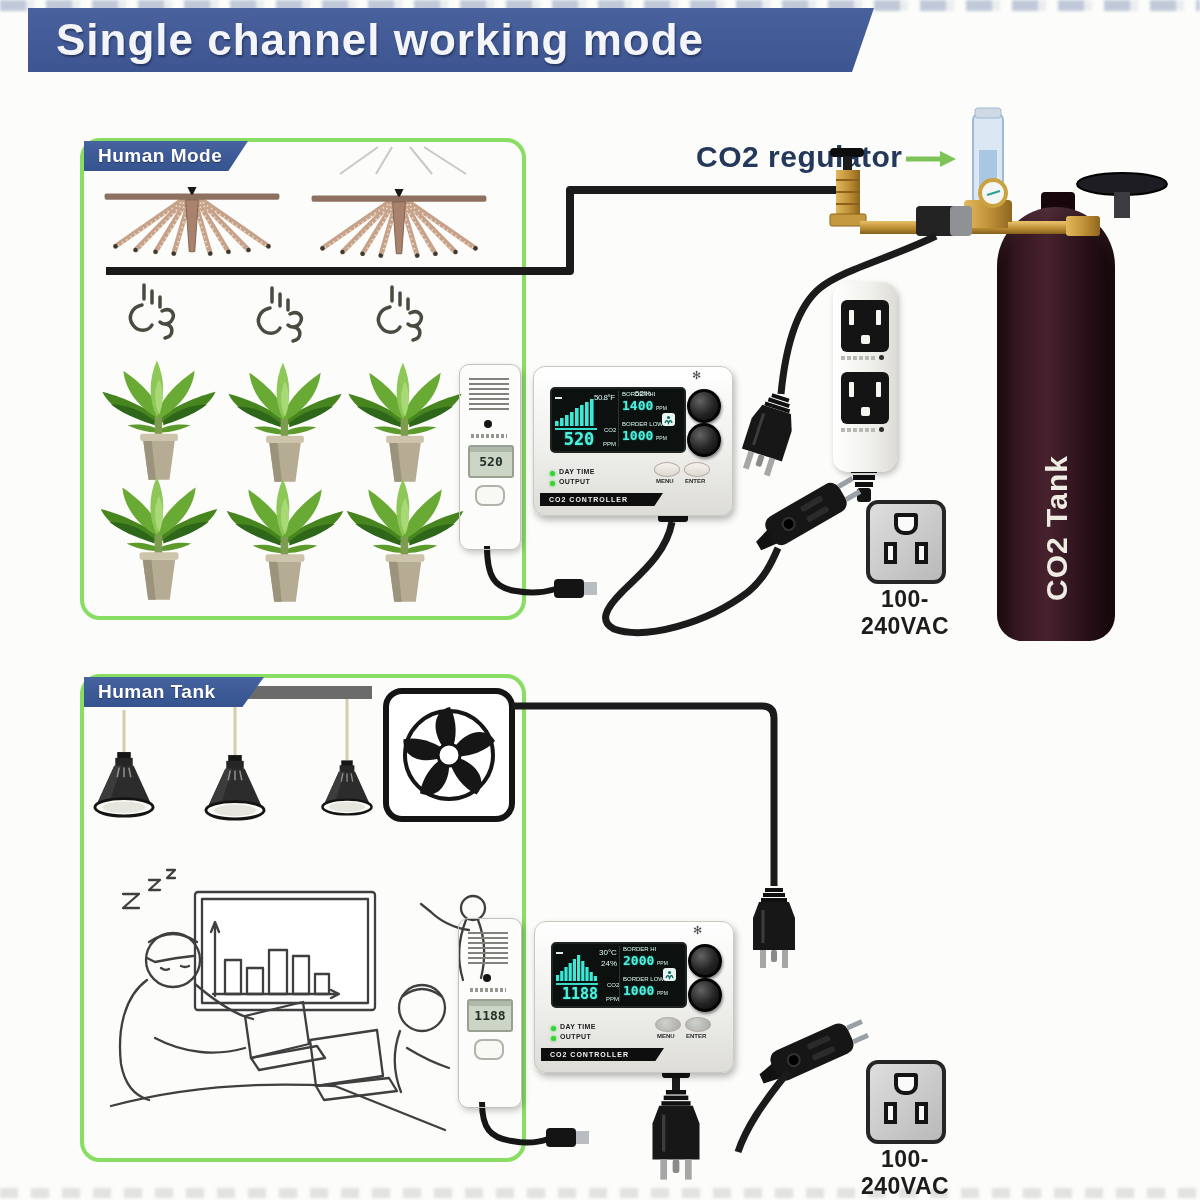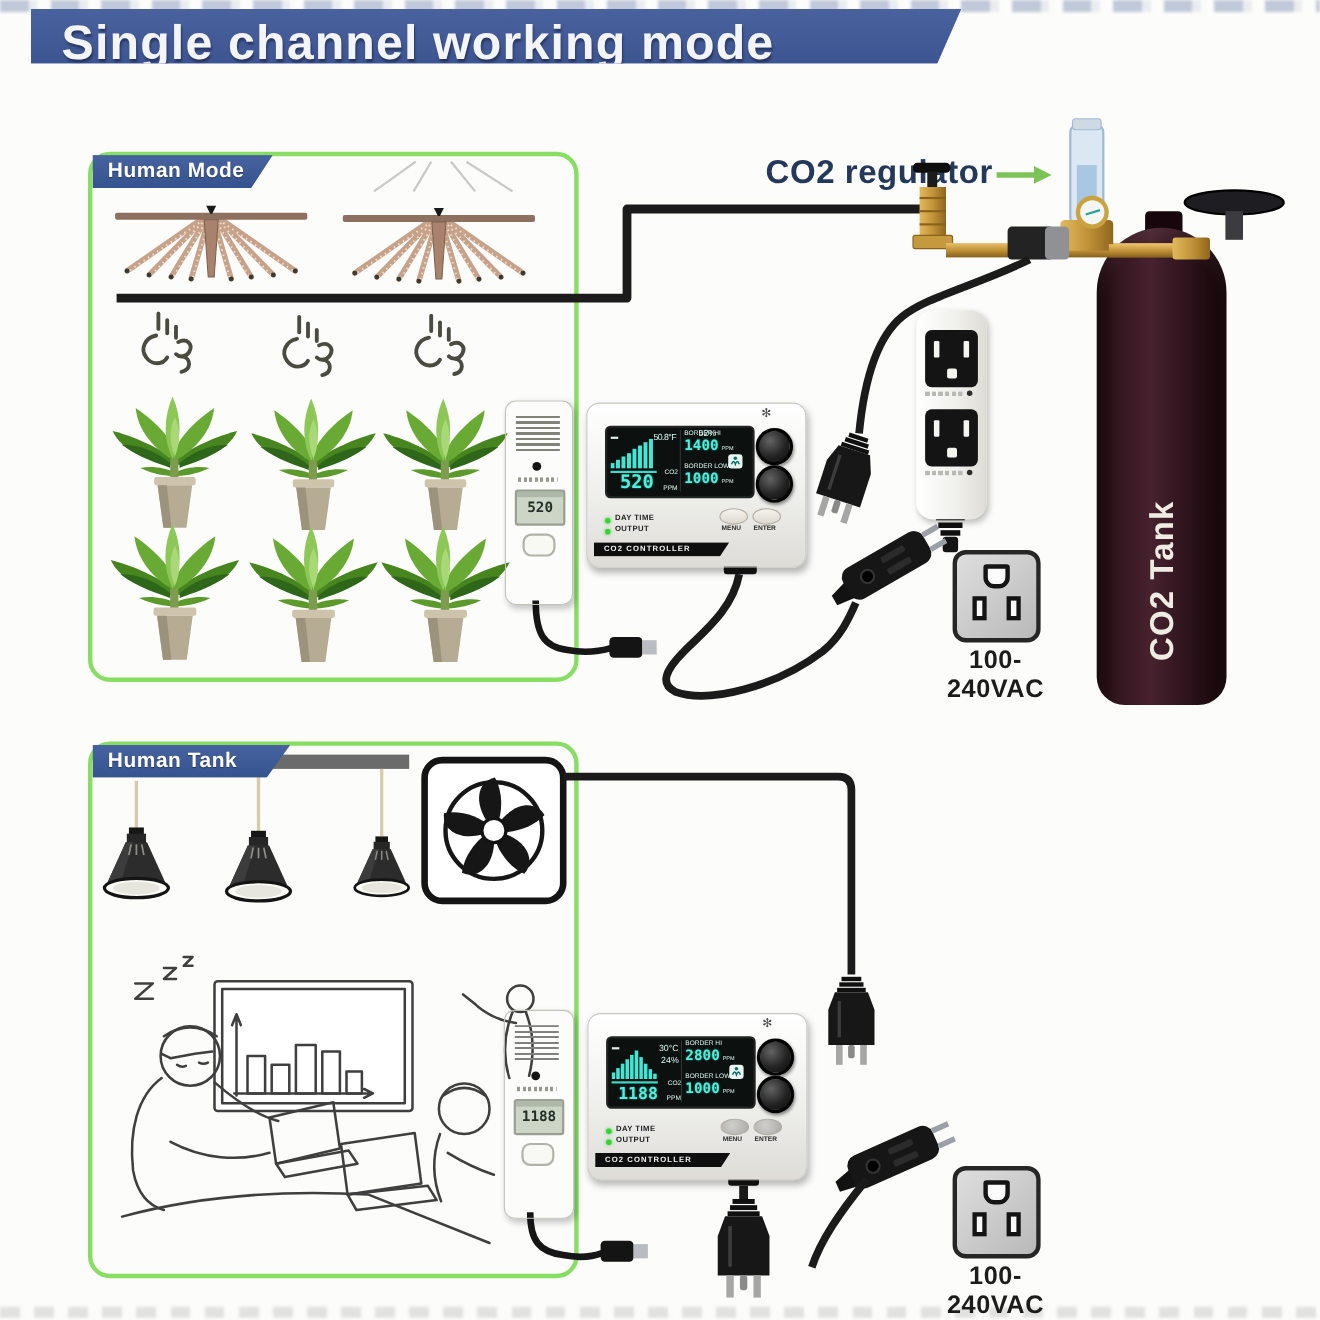--- a/index.html
+++ b/index.html
@@ -1,20 +1,20 @@
 <!DOCTYPE html>
 <html><head>
 <meta charset="utf-8">
 <style>
   html,body{margin:0;padding:0;background:#ffffff;}
   .stage{position:relative;width:1200px;height:1200px;background:#fcfcfa;overflow:hidden;
          font-family:"Liberation Sans", sans-serif;}
   .abs{position:absolute;}
   .ghost{opacity:.55;filter:blur(1.5px);}
-  .title-banner{left:28px;top:8px;width:818px;height:50px;background:linear-gradient(180deg,#49629e,#3d5591);
+  .title-banner{left:28px;top:8px;width:818px;height:64px;background:linear-gradient(180deg,#49629e,#3d5591);
     clip-path:polygon(0 0,100% 0,calc(100% - 22px) 100%,0 100%);
     color:#f4f5f9;font-size:44px;font-weight:bold;letter-spacing:1px;line-height:64px;padding-left:28px;
     text-shadow:1px 2px 2px rgba(20,30,60,.55);}
   .mode-banner{height:30px;background:linear-gradient(180deg,#46639f,#35538f);color:#fff;
     font-size:19px;font-weight:bold;line-height:30px;padding-left:14px;letter-spacing:.5px;
     clip-path:polygon(0 0,100% 0,88% 100%,0 100%);text-shadow:0 1px 1px rgba(0,0,0,.4);}
   .green-box{border:4px solid #87de63;border-radius:20px;background:transparent;}
   .reg-label{color:#24395a;font-size:30px;font-weight:600;letter-spacing:.5px;}
   .vac-label{font-size:23px;font-weight:bold;color:#1c1c1c;letter-spacing:.5px;text-align:center;}
   
@@ -449,21 +449,21 @@
         <rect x="0" y="1" width="7" height="2" fill="#dfeeeb"></rect>
       </svg>
       <div class="t" style="left:46px;top:4px;width:20px;font-size:8px;">30°C</div>
       <div class="t" style="left:48px;top:15px;font-size:8px;">24%</div>
       <div class="abs" style="left:3px;top:39px;width:42px;height:2px;background:#38dcca;"></div>
       <div class="abs teal" style="left:0px;top:41px;width:54px;font-size:15px;text-align:center;">1188</div>
       <div class="t" style="left:54px;top:38px;font-size:6px;">CO2</div>
       <div class="t" style="left:53px;top:52px;font-size:6px;">PPM</div>
       <div class="abs" style="left:66px;top:2px;width:1px;height:56px;background:#2e3432;"></div>
       <div class="t tinyw" style="left:70px;top:2px;">BORDER HI</div>
-      <div class="abs teal" style="left:70px;top:9px;font-size:13px;">2800</div>
+      <div class="abs teal" style="left:70px;top:9px;font-size:13px;">2000</div>
       <div class="t" style="left:104px;top:16px;font-size:5px;">PPM</div>
       <div class="icon-chip" style="left:110px;top:24px;">
         <svg width="13" height="13" viewBox="0 0 13 13">
             <path d="M3,9 q2,-5 3.5,0 q2,-5 3.5,0" fill="none" stroke="#0c6e62" stroke-width="1.4"></path>
             <circle cx="6.5" cy="3.5" r="1.6" fill="#0c6e62"></circle>
           </svg>
       </div>
       <div class="t tinyw" style="left:70px;top:32px;">BORDER LOW</div>
       <div class="abs teal" style="left:70px;top:39px;font-size:13px;">1000</div>
       <div class="t" style="left:104px;top:46px;font-size:5px;">PPM</div>

